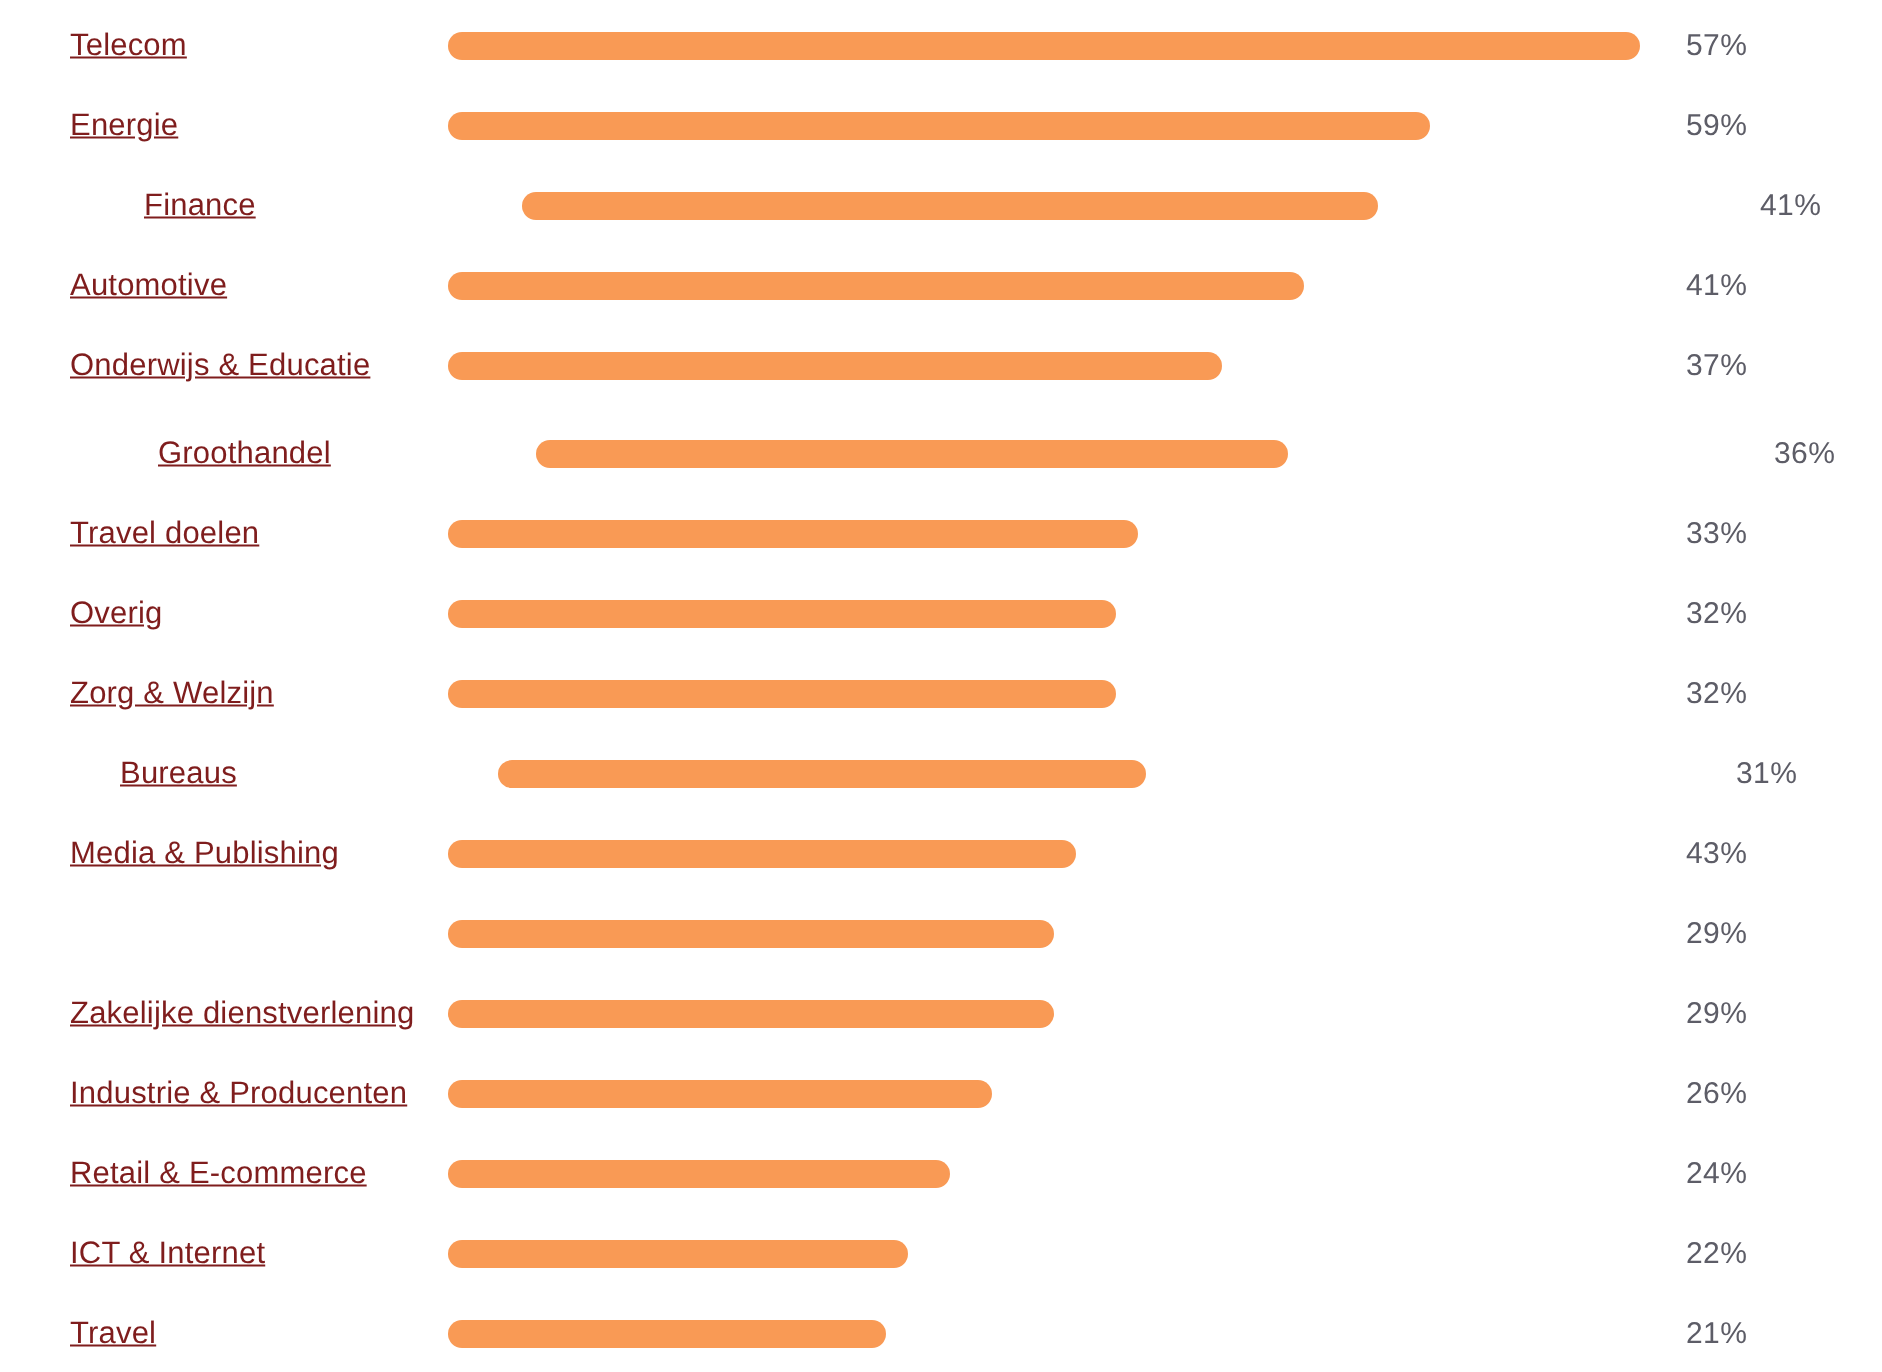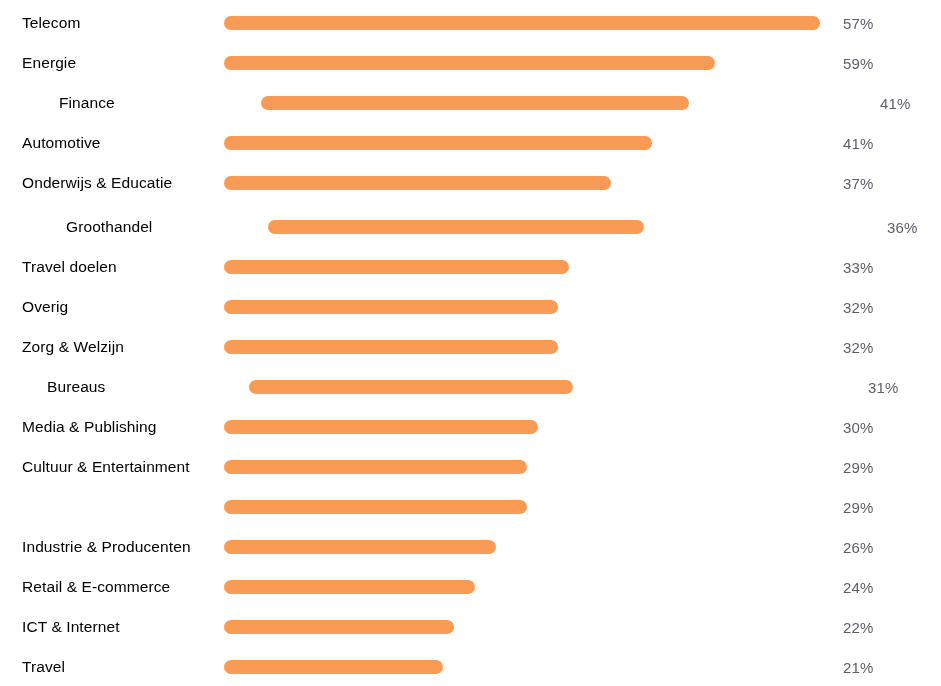--- a/index.html
+++ b/index.html
@@ -27,28 +27,29 @@
   .row {
     position: absolute;
     left: 0;
     width: 941px;
     height: 40px;
     display: flex;
     align-items: center;
   }
   .row-label {
     position: absolute;
-    left: 22px;
+    left: 35px;
     top: 50%;
     transform: translateY(-50%);
     font-size: 15.5px;
     line-height: 1;
-    color: #000000;
+    color: #7f1d1d;
     letter-spacing: 0.1px;
     white-space: nowrap;
+    text-decoration: underline;
   }
   .bar-track {
     position: absolute;
     left: 224px;
     top: 50%;
     transform: translateY(-50%);
     width: 600px;
     height: 14px;
   }
   .bar-fill {
@@ -144,30 +145,30 @@
         <div class="bar-track">
           <div class="bar-fill" style="width: 324px; background: rgb(249, 154, 85);"></div>
         </div>
         <div class="row-value">31%</div>
       </div>
       <div class="row" style="top: 407px;">
         <div class="row-label">Media &amp; Publishing</div>
         <div class="bar-track">
           <div class="bar-fill" style="width: 314px; background: rgb(249, 154, 85);"></div>
         </div>
-        <div class="row-value">30%</div>
+        <div class="row-value">43%</div>
       </div>
       <div class="row" style="top: 447px;">
-        <div class="row-label">Cultuur &amp; Entertainment</div>
         <div class="bar-track">
           <div class="bar-fill" style="width: 303px; background: rgb(249, 154, 85);"></div>
         </div>
         <div class="row-value">29%</div>
       </div>
       <div class="row" style="top: 487px;">
+        <div class="row-label">Zakelijke dienstverlening</div>
         <div class="bar-track">
           <div class="bar-fill" style="width: 303px; background: rgb(249, 154, 85);"></div>
         </div>
         <div class="row-value">29%</div>
       </div>
       <div class="row" style="top: 527px; padding-left: 47px;">
         <div class="row-label">Industrie &amp; Producenten</div>
         <div class="bar-track">
           <div class="bar-fill" style="width: 272px; background: rgb(249, 154, 85);"></div>
         </div>

